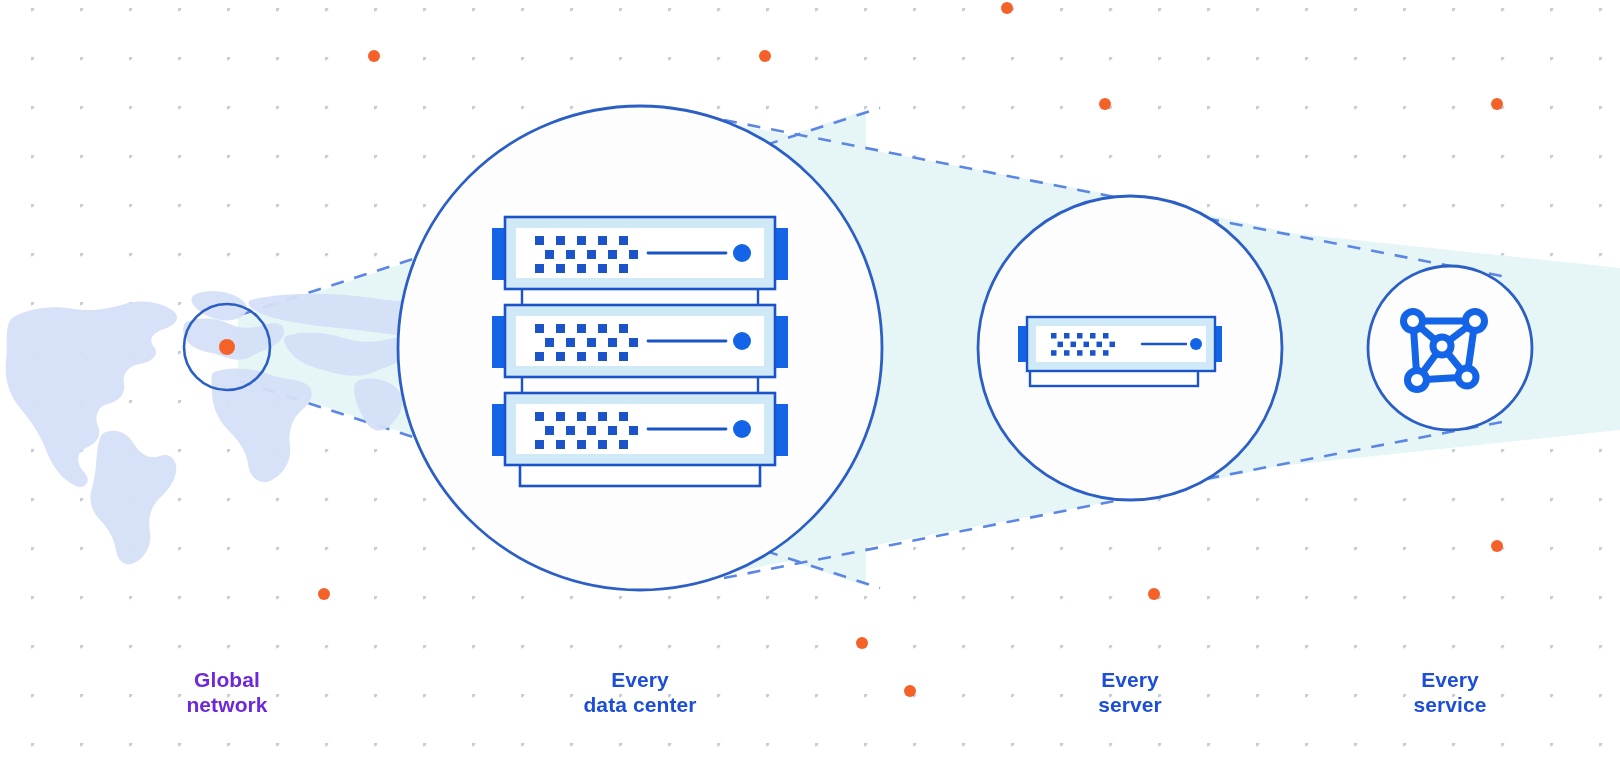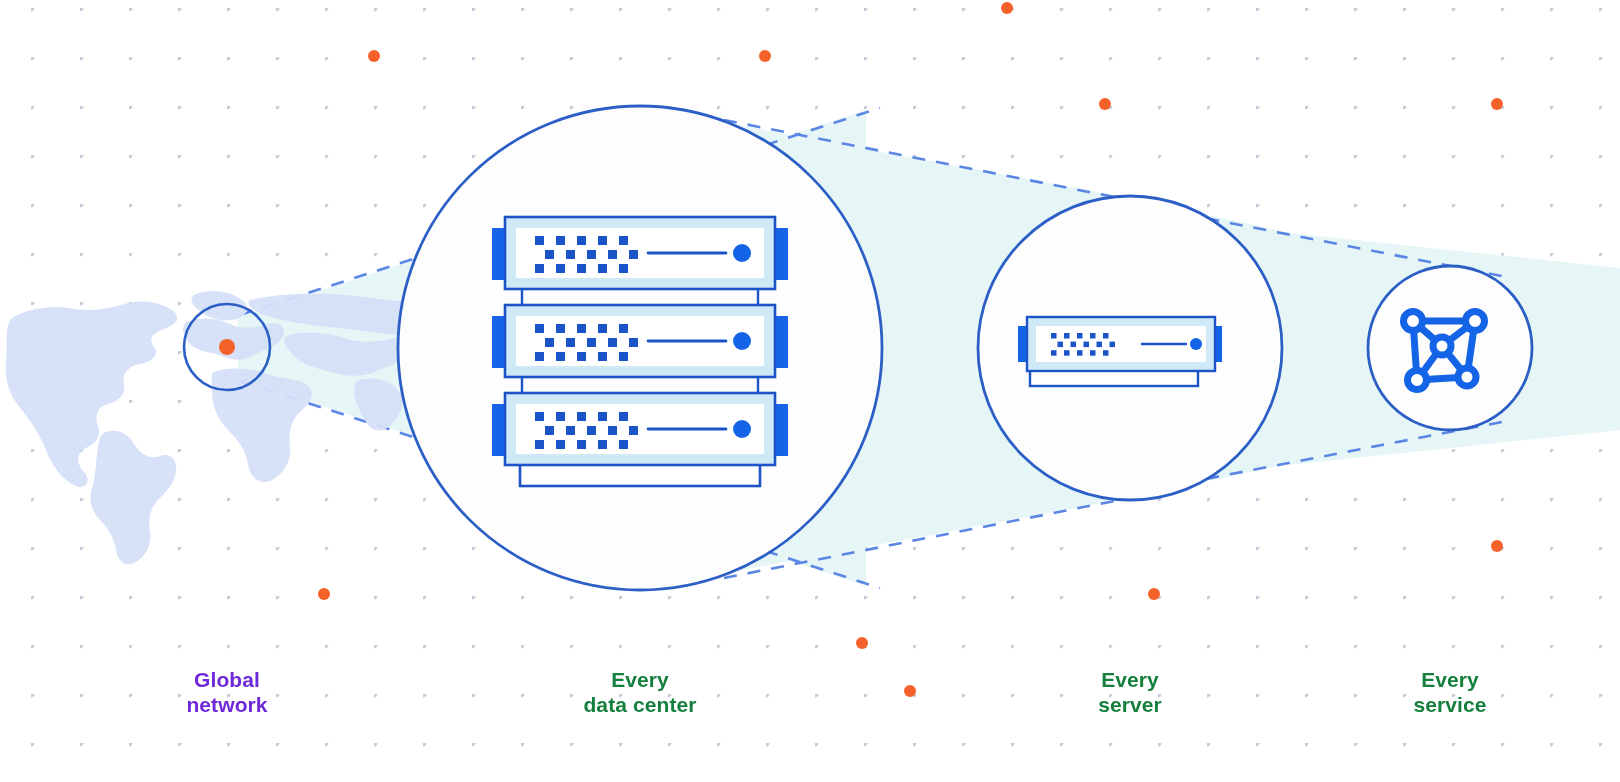--- a/index.html
+++ b/index.html
@@ -29,21 +29,21 @@
     position: absolute;
     text-align: center;
     font-family: "Liberation Sans", sans-serif;
     font-size: 21px;
     font-weight: 700;
     line-height: 1.17;
     letter-spacing: 0.1px;
     white-space: pre-line;
     user-select: none;
   }
-  .lbl-dark { color: #15803d; }
+  .lbl-dark { color: #1d4ed8; }
   .lbl-blue { color: #6d28d9; }
 </style>
 </head>
 <body>
 
 <div id="stage">
 
   <svg id="scene" viewBox="0 0 1620 782" xmlns="http://www.w3.org/2000/svg">
 
     <defs>

